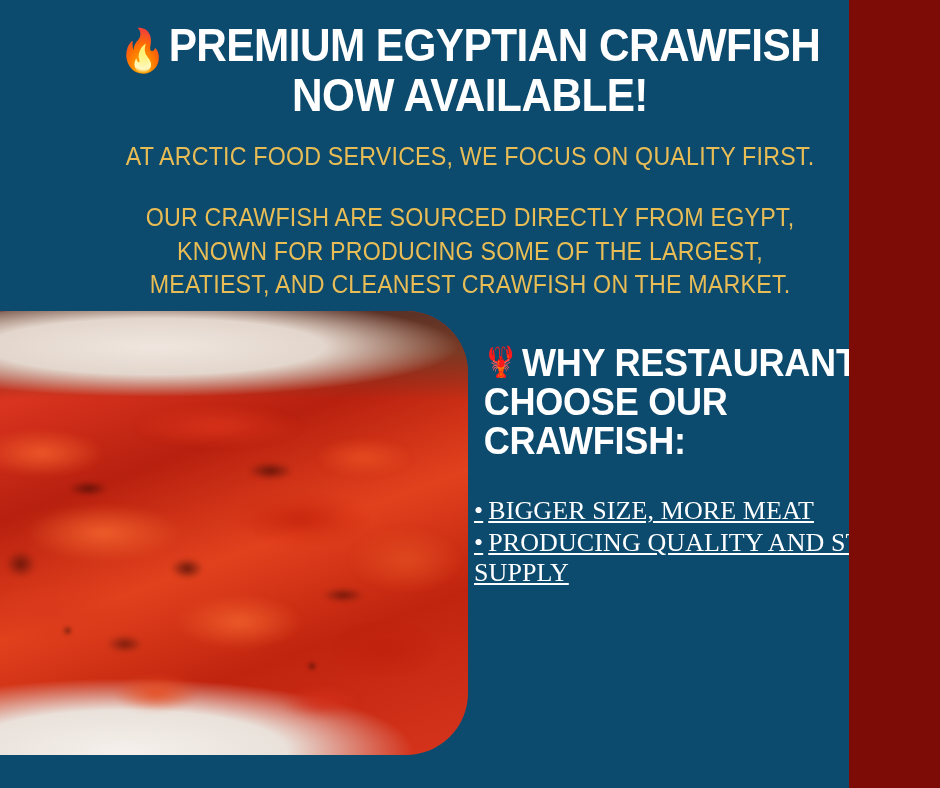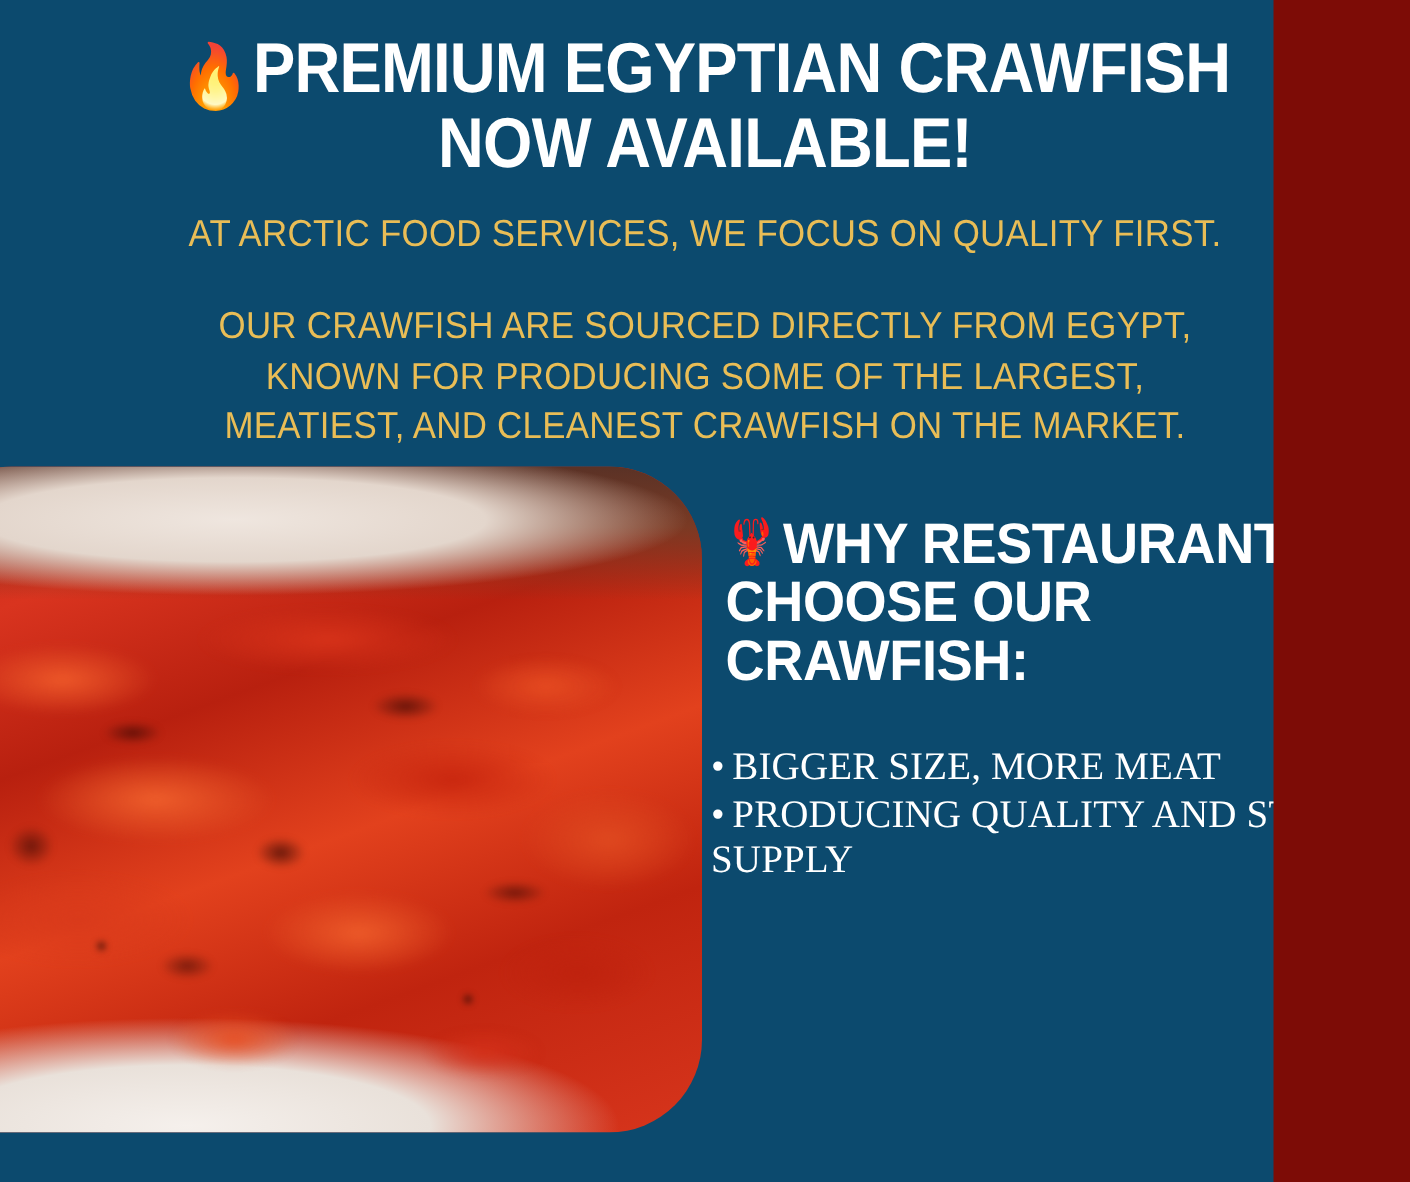--- a/index.html
+++ b/index.html
@@ -174,20 +174,21 @@
     font-family: "Liberation Serif", serif;
     font-weight: 400;
     font-size: 26px;
     line-height: 1.17;
     letter-spacing: 0.1px;
   }
 
   .benefits li {
     margin-bottom: 1px;
     padding: 0 2px;
+    text-decoration: underline;
   }
 
   .bullet-dot { margin-right: 5px; }
 </style>
 </head>
 <body>
 
 <div class="poster">
 
   <div class="header">

